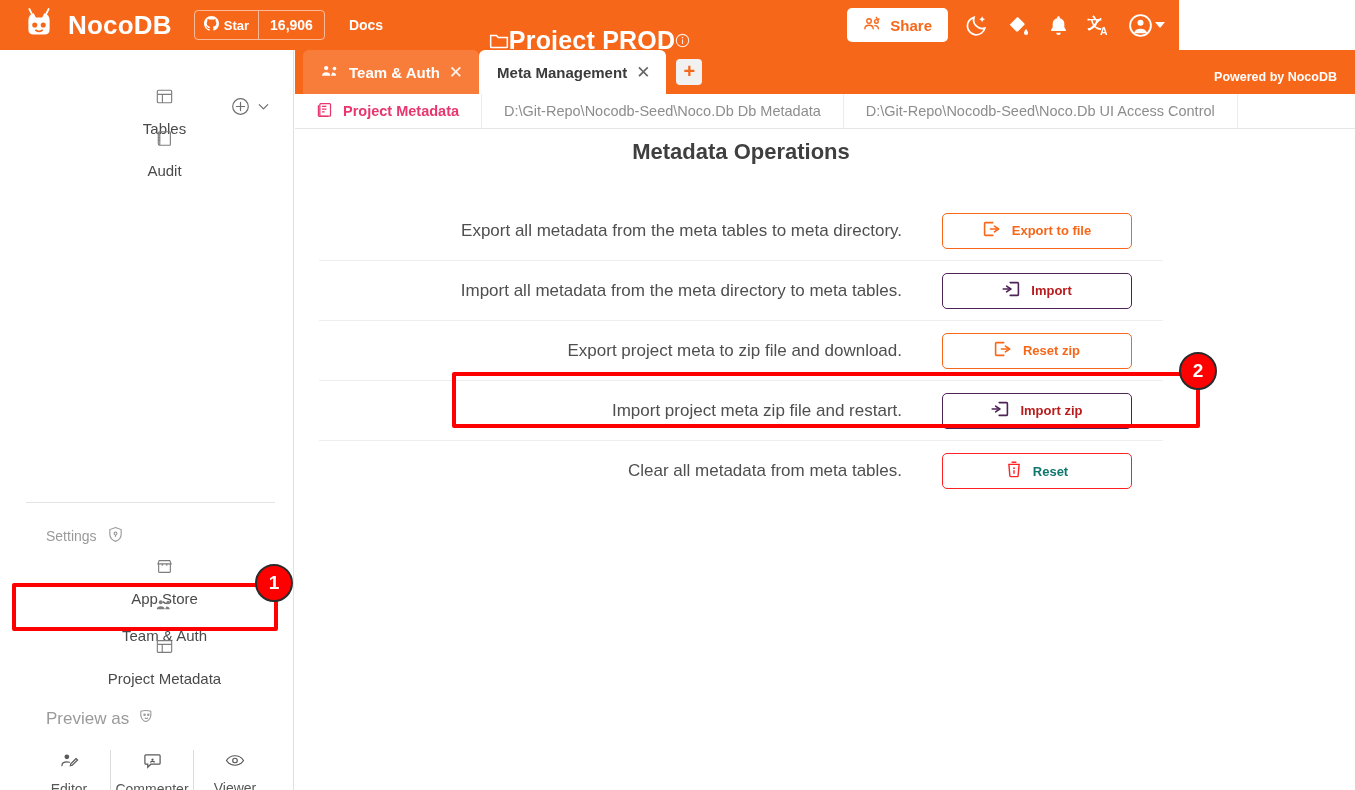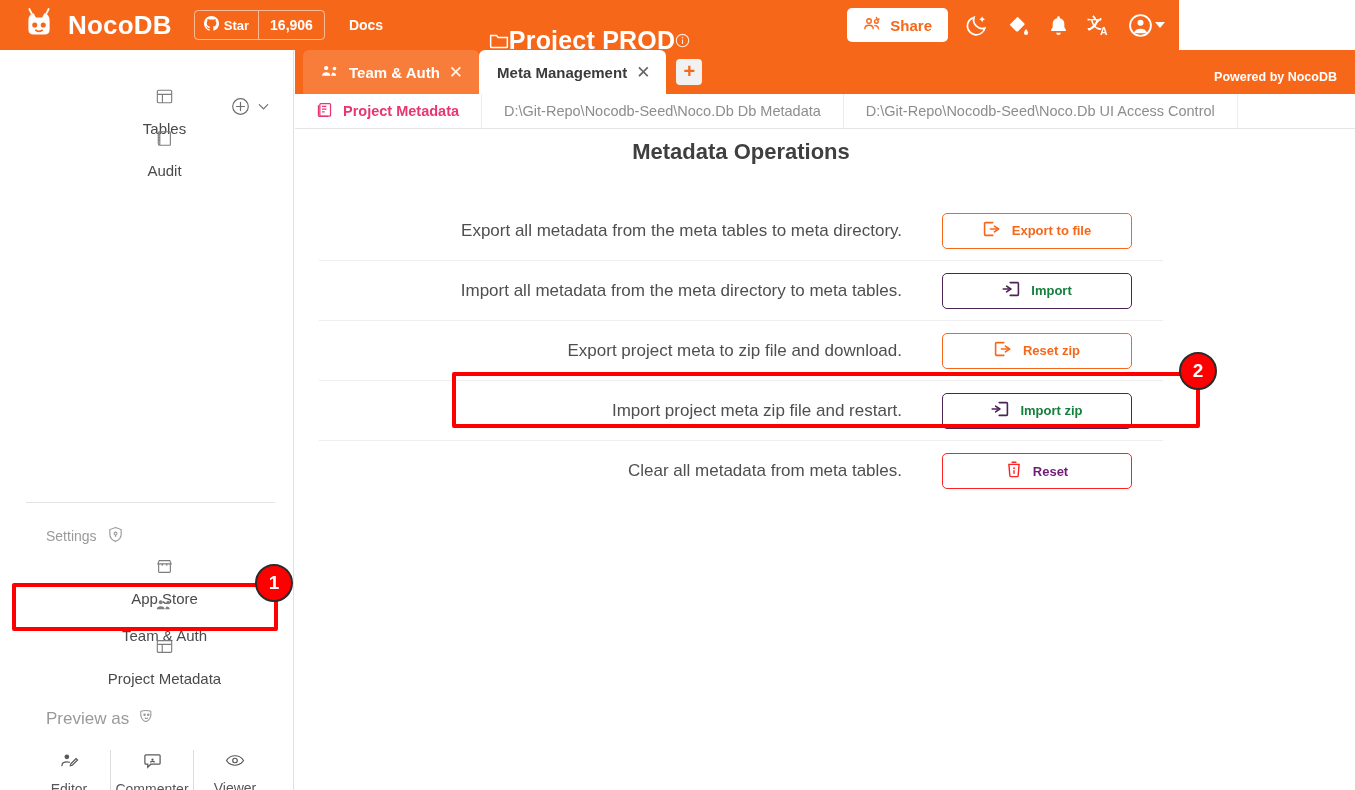--- a/index.html
+++ b/index.html
@@ -175,22 +175,22 @@
     flex: 1; text-align: right; padding-right: 40px;
     font-size: 17px; color: #4f4f4f;
   }
   .op-btn {
     min-width: 190px; height: 36px; border-radius: 5px;
     background: #fff; display: flex; align-items: center; justify-content: center;
     gap: 11px; font-size: 13px; font-weight: bold; cursor: pointer;
     font-family: "Liberation Sans", sans-serif;
   }
   .op-btn.orange { border: 1px solid #F7671A; color: #F7671A; }
-  .op-btn.purple { border: 1px solid #4b2354; color: #15803d; }
-  .op-btn.red    { border: 1px solid #FF2222; color: #701a75; }
+  .op-btn.purple { border: 1px solid #4b2354; color: #b91c1c; }
+  .op-btn.red    { border: 1px solid #FF2222; color: #0f766e; }
 
   
   .anno-box {
     position: absolute; border: 4px solid #FF0000; border-radius: 2px;
     pointer-events: none; z-index: 40;
   }
   .anno-badge {
     position: absolute; width: 38px; height: 38px; border-radius: 50%;
     background: #FF0000; border: 2px solid #2b2b2b;
     color: #fff; font-size: 19px; font-weight: bold;

